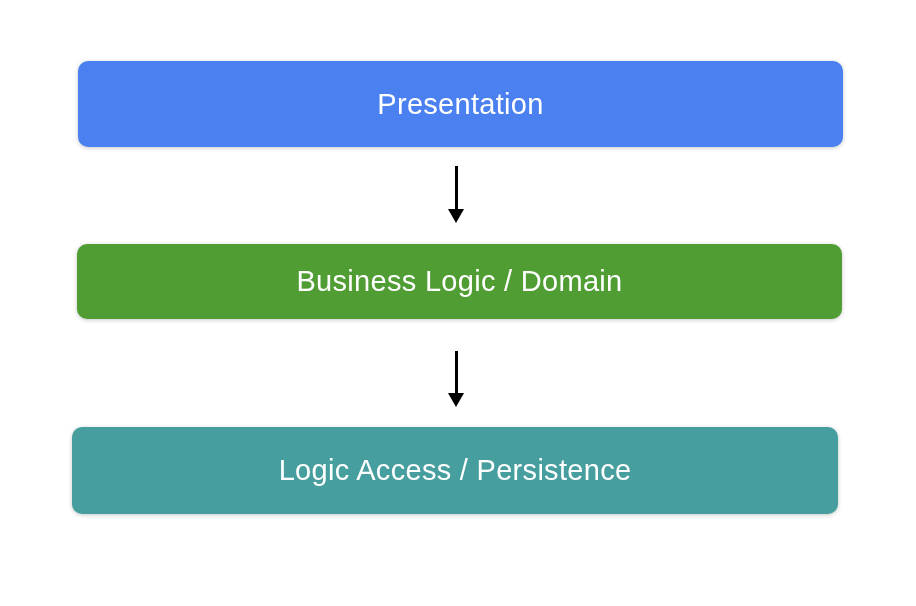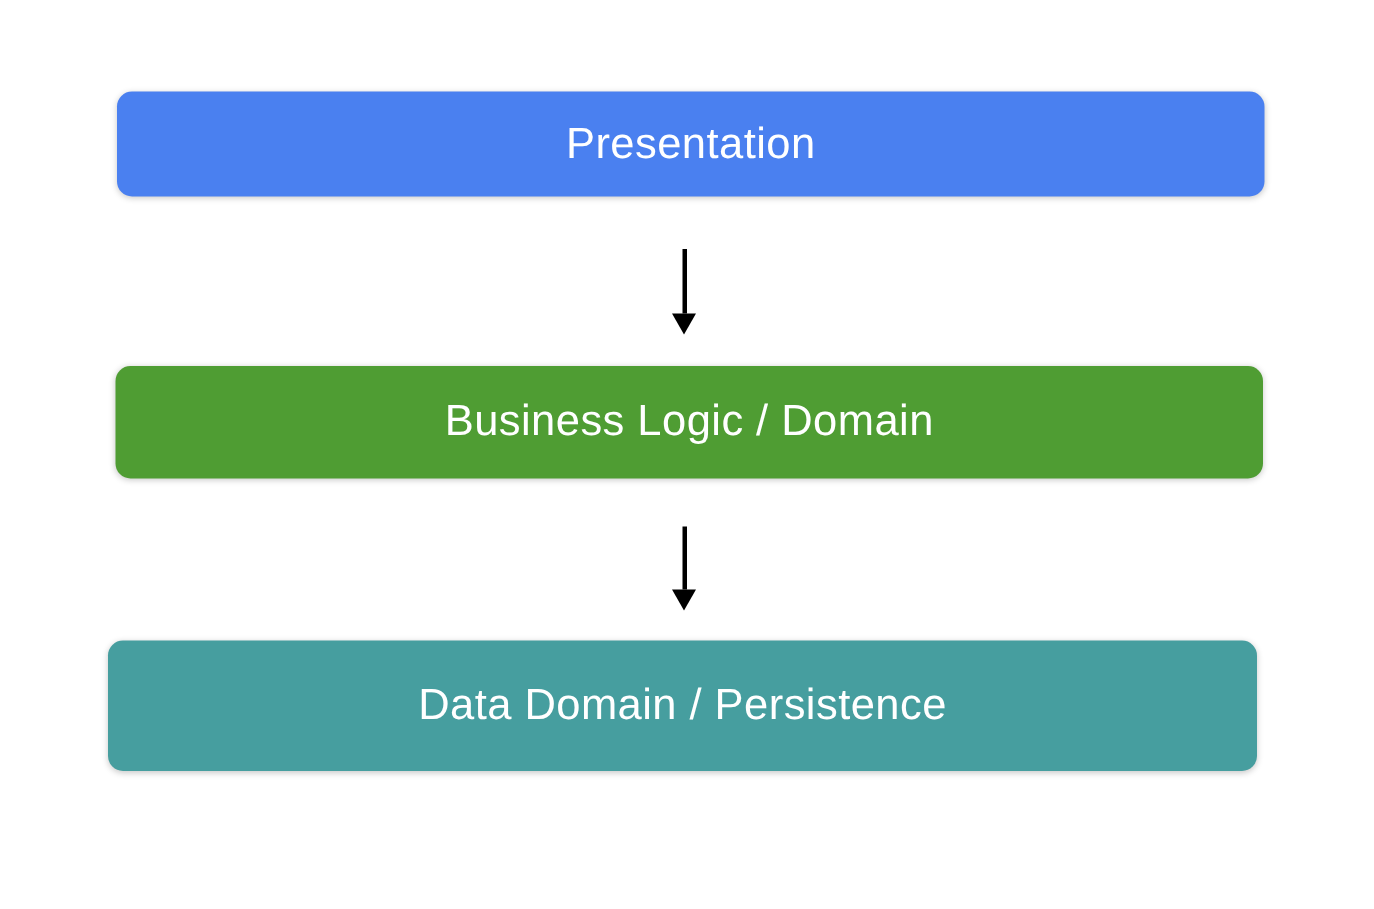--- a/index.html
+++ b/index.html
@@ -23,21 +23,21 @@
     justify-content: center;
     box-shadow: 0 1px 4px rgba(0,0,0,0.22);
   }
   .node-label {
     color: #ffffff;
     font-size: 29px;
     font-weight: 400;
     letter-spacing: 0.3px;
     white-space: nowrap;
   }
-  .node-1 { left: 78px; top: 61px;  width: 765px; height: 70px; }
+  .node-1 { left: 78px; top: 61px;  width: 765px; height: 86px; }
   .node-2 { left: 77px; top: 244px; width: 765px; height: 75px; }
   .node-3 { left: 72px; top: 427px; width: 766px; height: 87px; }
   .arrow {
     position: absolute;
     width: 16px;
     display: flex;
     flex-direction: column;
     align-items: center;
   }
   .arrow-1 { left: 448px; top: 166px; height: 57px; }
@@ -74,16 +74,16 @@
   <div class="node node-2" style="background-color: rgb(79, 157, 51);">
     <span class="node-label">Business Logic / Domain</span>
   </div>
 
   <div class="arrow arrow-2">
     <span class="arrow-line" style="background-color: rgb(0, 0, 0);"></span>
     <span class="arrow-head" style="border-top-color: rgb(0, 0, 0);"></span>
   </div>
 
   <div class="node node-3" style="background-color: rgb(70, 158, 159);">
-    <span class="node-label">Data Domain / Persistence</span>
+    <span class="node-label">Logic Access / Persistence</span>
   </div>
 
 </div>
 
 </body></html>

